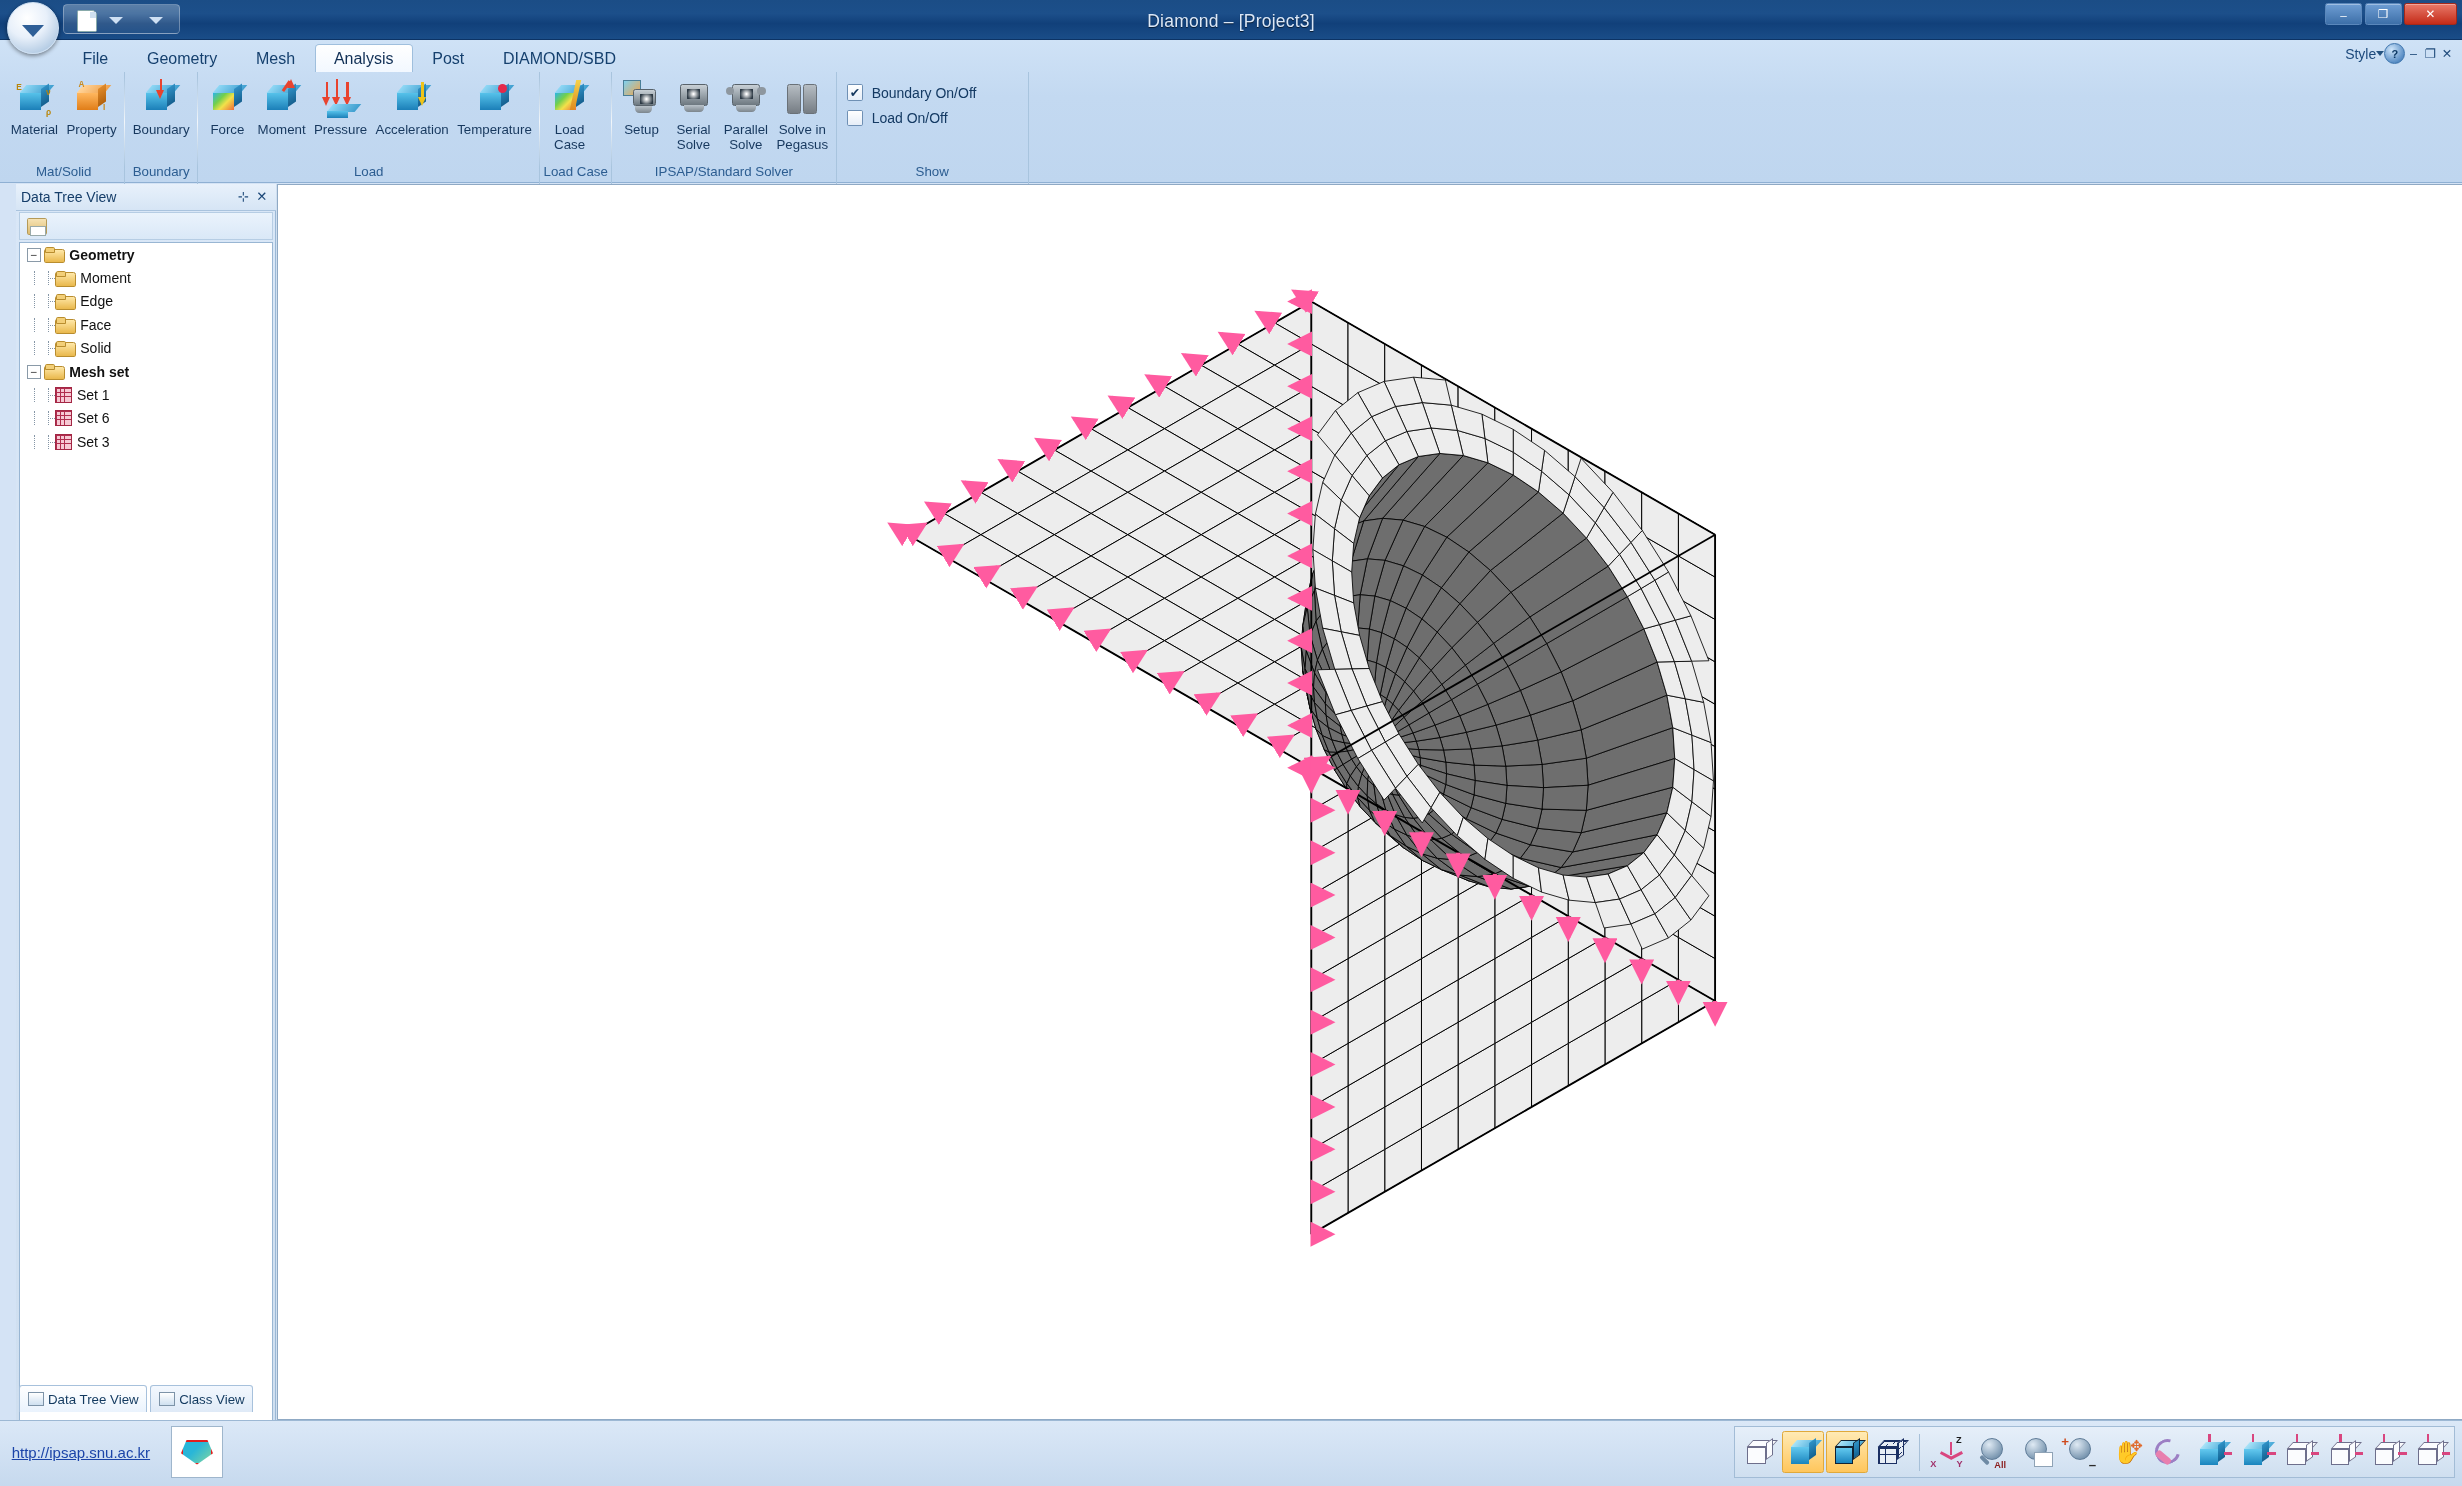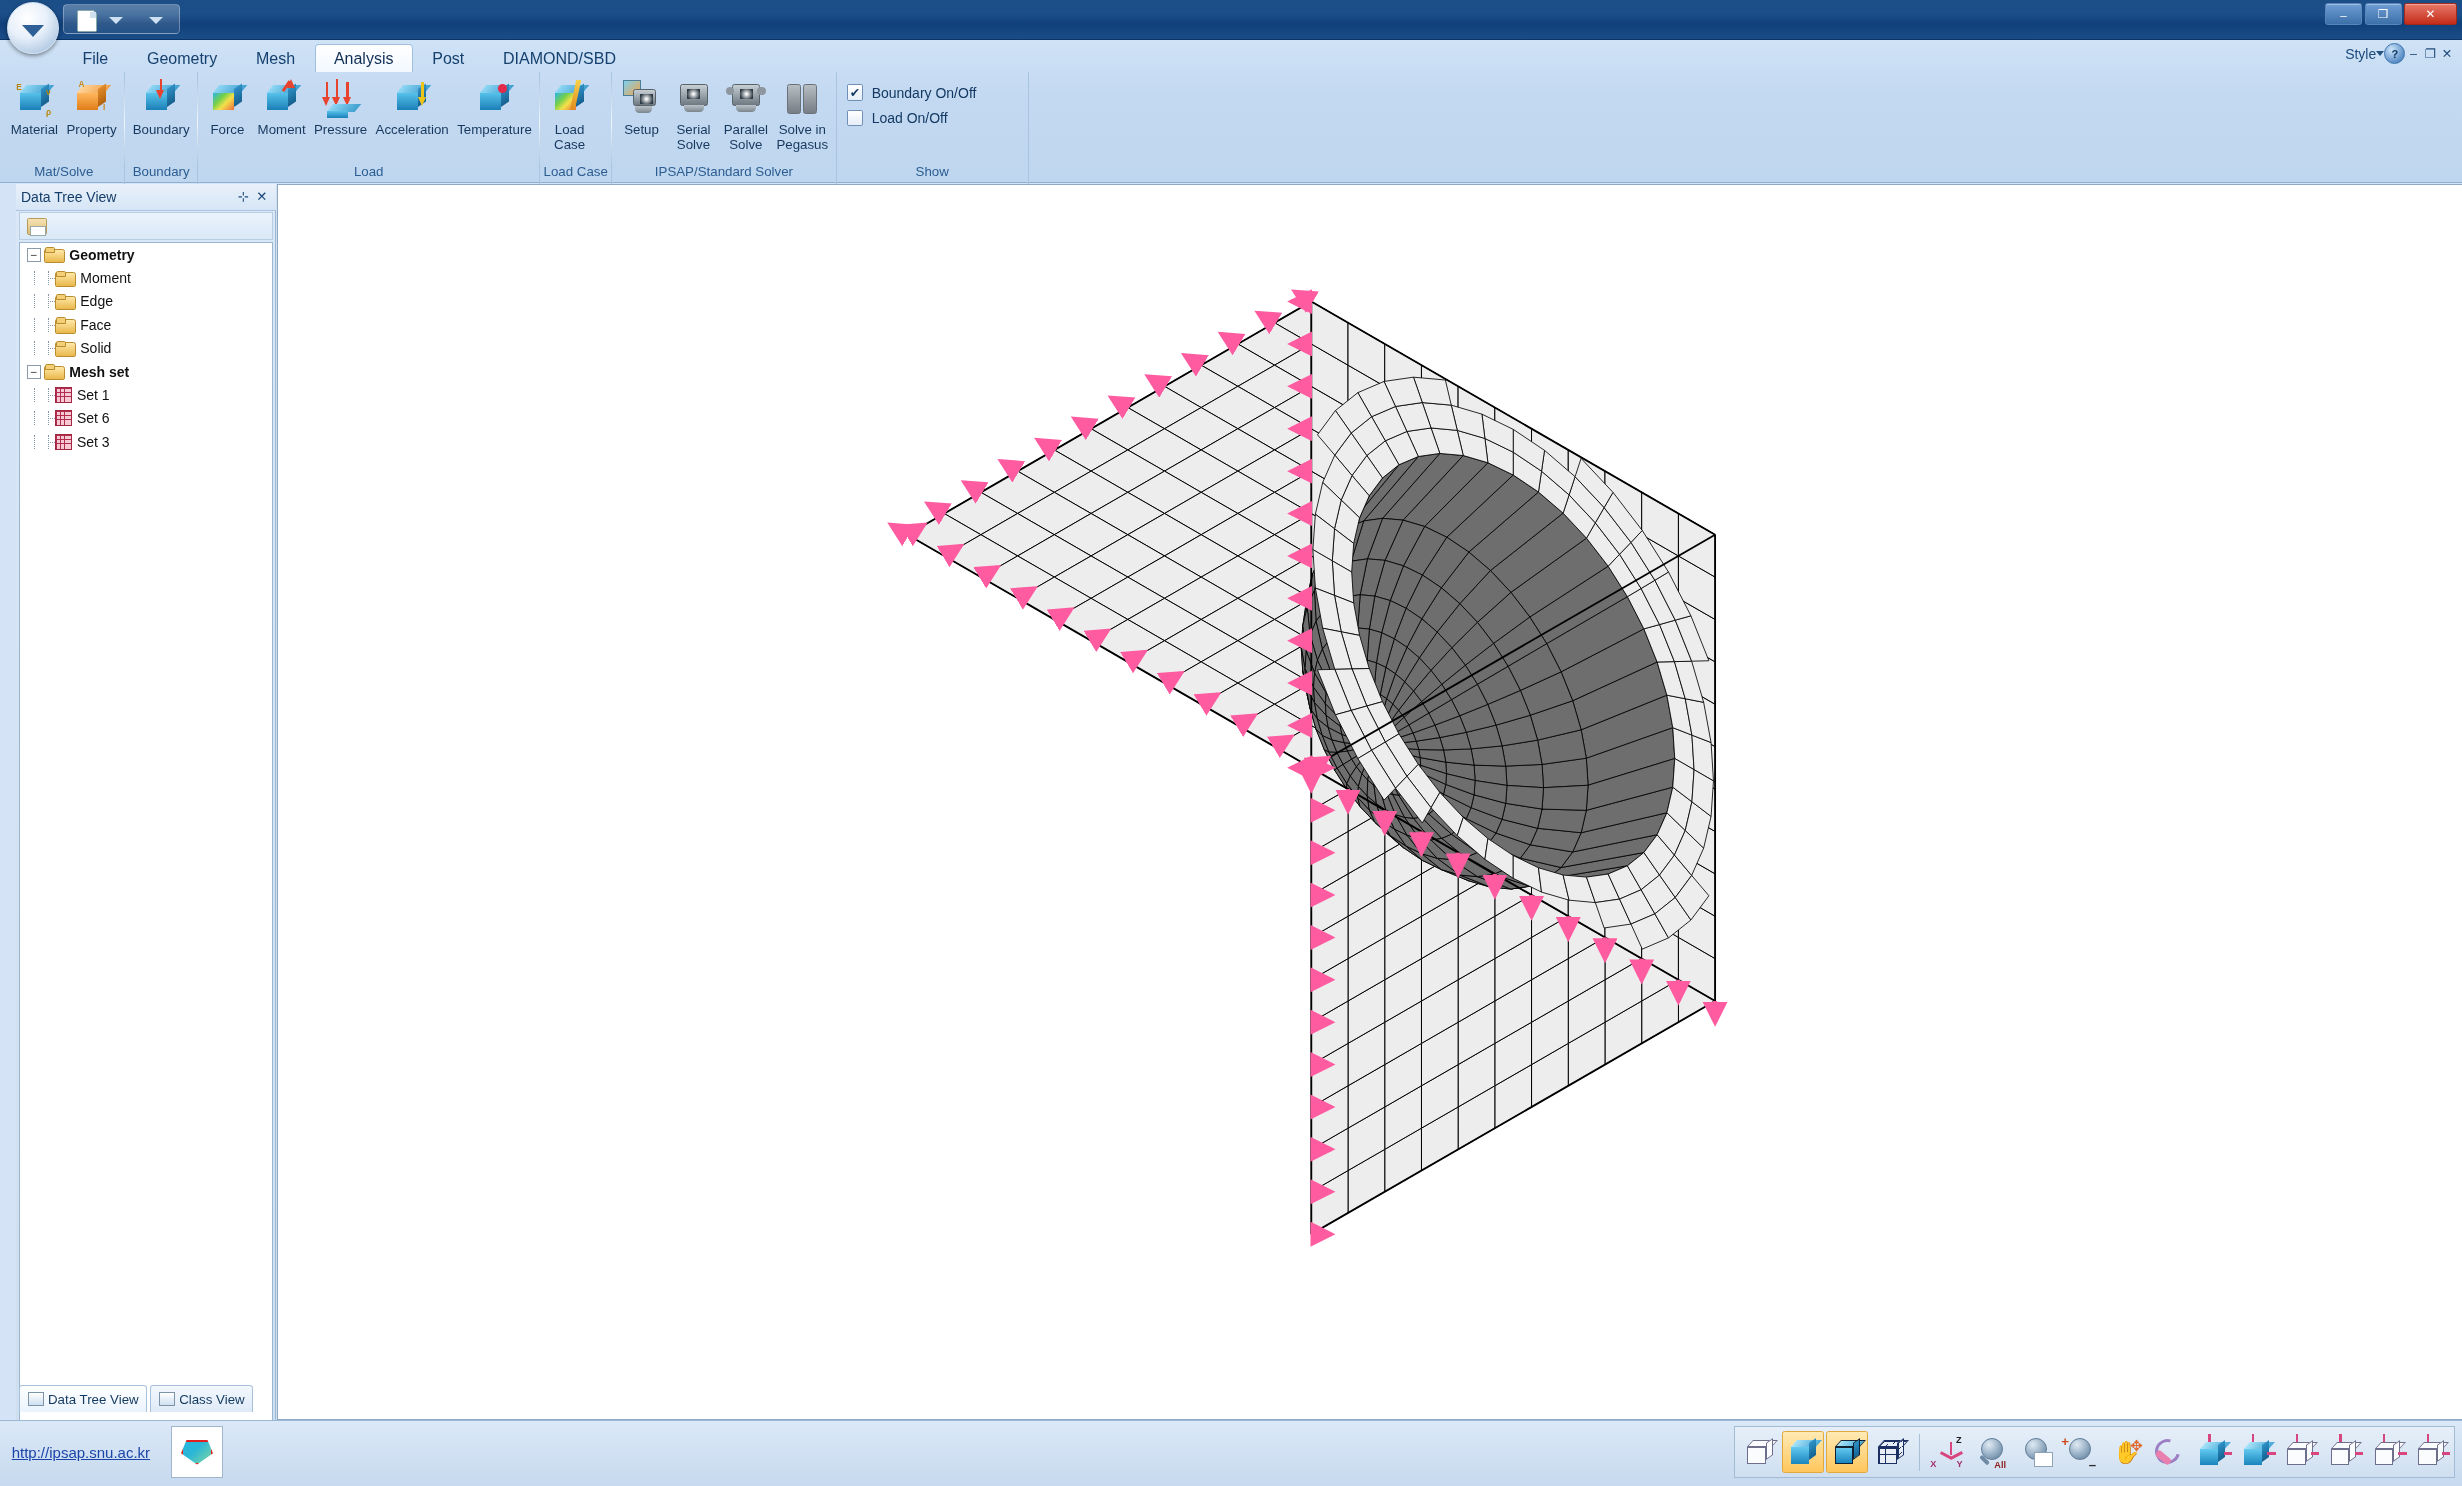--- a/index.html
+++ b/index.html
@@ -294,20 +294,21 @@
     border:1.7px solid #5f7c98;}
   .maghandle{ position:absolute; left:6.7px; top:26px; width:11px;height:4.2px;background:#6e8aa4;transform:rotate(45deg);border-radius:1.7px;}
   .hand{ position:absolute; left:10px; top:7.5px; font-size:22px; color:#f4d9a0; }
 
   .vlabel{ position:absolute; font-size:9.2px; font-weight:bold; }
 </style>
 </head>
 <body>
 
 <div id="titlebar">
+  <div class="title">Diamond – [Project3]</div>
   <div class="winbtns">
     <div class="winbtn">–</div>
     <div class="winbtn">❐</div>
     <div class="winbtn close">✕</div>
   </div>
 </div>
 
 <div id="qat">
   <div class="qatbox">
     <div class="qat-ico qat-doc"></div>
@@ -362,21 +363,21 @@
                 <div class="top"></div>
                 <div class="front"></div>
                 <div class="side"></div>
               </div>
             <span class="axlbl" style="left:8.3px;top:1.7px;color:#c98a1e;">A</span>
             <span class="axlbl" style="left:33px;top:25px;color:#c98a1e;">I</span>
           </div>
           <div class="lbl">Property</div>
         </div>
       </div>
-      <div class="rgroup-title">Mat/Solve</div>
+      <div class="rgroup-title">Mat/Solid</div>
     </div>
 
     <div class="rgroup">
       <div class="rgroup-items">
         <div class="ritem">
           <div class="ico">
             <div class="cube">
                 <div class="top"></div>
                 <div class="front"></div>
                 <div class="side"></div>

